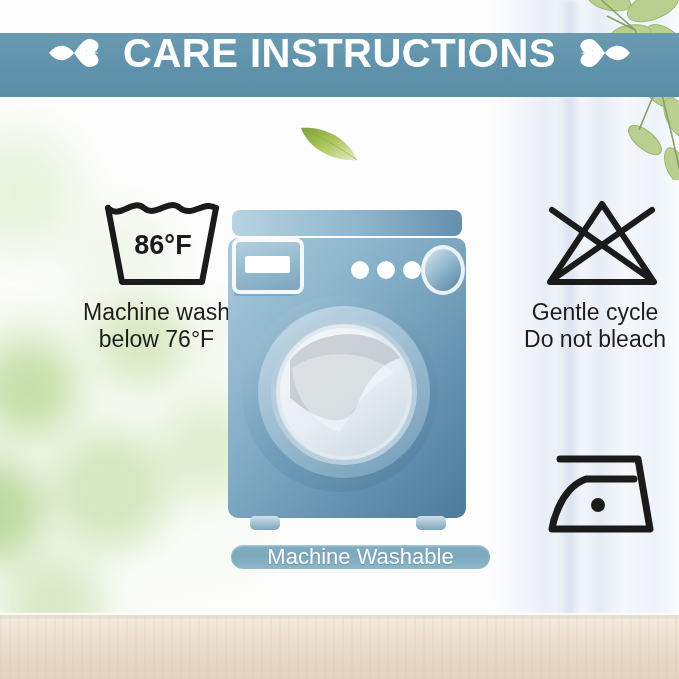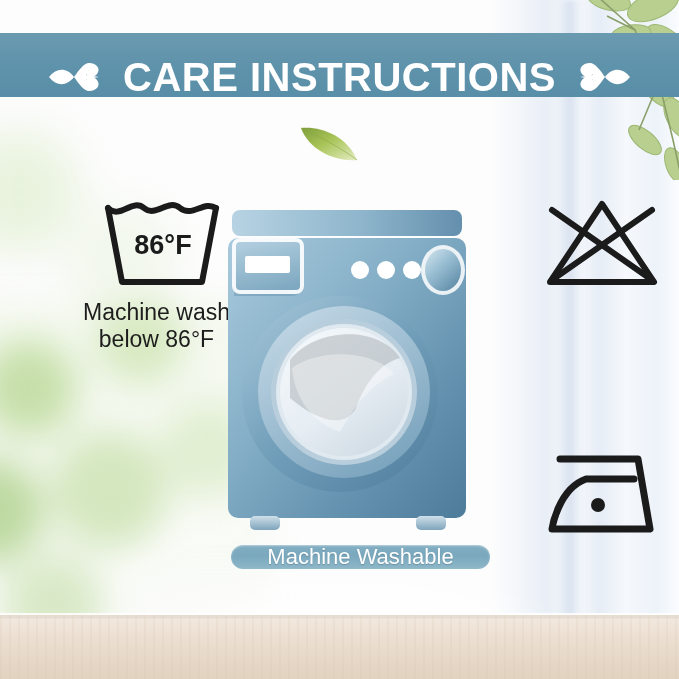--- a/index.html
+++ b/index.html
@@ -64,21 +64,21 @@
     background:radial-gradient(ellipse at 50% 100%, rgba(255,255,255,.95), rgba(255,255,255,0) 70%);
   }
 
   
   .foliage{position:absolute;right:-6px;top:-10px;width:150px;height:190px;}
 
   
   .banner{
     position:absolute;left:0;top:33px;width:679px;height:64px;
     background:linear-gradient(180deg,#6a9ab0 0%, #5f93ab 52%, #598ea8 100%);
-    display:flex;align-items:flex-end;justify-content:center;gap:18px;
+    display:flex;align-items:flex-start;justify-content:center;gap:18px;
   }
   .banner-title{
     color:#ffffff;font-size:40px;font-weight:bold;letter-spacing:.5px;
     line-height:1;white-space:nowrap;
     font-family:"Liberation Sans",sans-serif;
   }
   .orn{width:58px;height:40px;flex:0 0 auto;}
 
   
   .cell{position:absolute;display:flex;flex-direction:column;align-items:flex-end;}
@@ -178,29 +178,31 @@
     <path d="M4 6 C22 14, 44 26, 60 38" stroke="#8aa846" stroke-width="1" fill="none" opacity=".6"></path>
   </svg>
 
   <div class="cell" id="cell-wash">
     <svg class="cell-icon" width="130" height="96" viewBox="0 0 130 96">
       <path d="M8 12 C20 24, 32 2, 44 12 C56 22, 68 2, 80 12 C92 22, 104 4, 116 12" fill="none" stroke="#1b1b1b" stroke-width="6" stroke-linecap="round"></path>
       <path d="M8 12 L22 86 L102 86 L116 12" fill="none" stroke="#1b1b1b" stroke-width="6" stroke-linejoin="round" stroke-linecap="round"></path>
       <text x="63" y="58" text-anchor="middle" fill="#1b1b1b" font-family="Liberation Sans, sans-serif" font-size="27" font-weight="bold">86°F</text>
     </svg>
     <div class="cell-label">Machine wash
-below 86°F</div>
+below 76°F</div>
   </div>
 
   <div class="cell" id="cell-bleach">
     <svg class="cell-icon" width="128" height="96" viewBox="0 0 128 96">
       <path d="M64 8 L116 86 L12 86 Z" fill="none" stroke="#1b1b1b" stroke-width="6" stroke-linejoin="round"></path>
       <path d="M14 14 L114 84" stroke="#1b1b1b" stroke-width="6" stroke-linecap="round"></path>
       <path d="M114 14 L14 84" stroke="#1b1b1b" stroke-width="6" stroke-linecap="round"></path>
     </svg>
+    <div class="cell-label">Gentle cycle
+Do not bleach</div>
   </div>
 
 
   <div class="cell" id="cell-iron">
     <svg class="cell-icon" width="128" height="96" viewBox="0 0 128 96">
       <path d="M22 14 L100 14 L112 84 L14 84 C14 84, 20 44, 48 34 L96 34" fill="none" stroke="#1b1b1b" stroke-width="7" stroke-linejoin="round" stroke-linecap="round"></path>
       <circle cx="60" cy="60" r="7" fill="#1b1b1b"></circle>
     </svg>
   </div>
 

